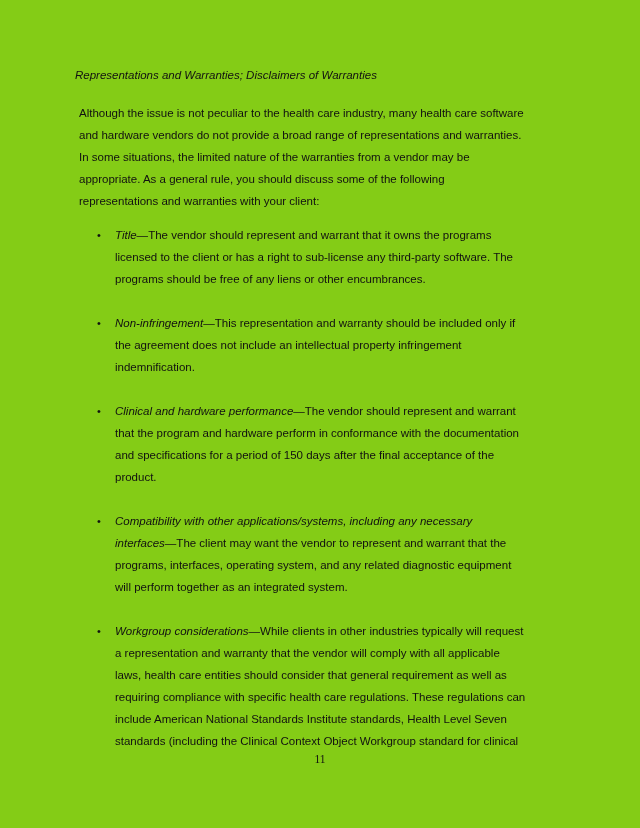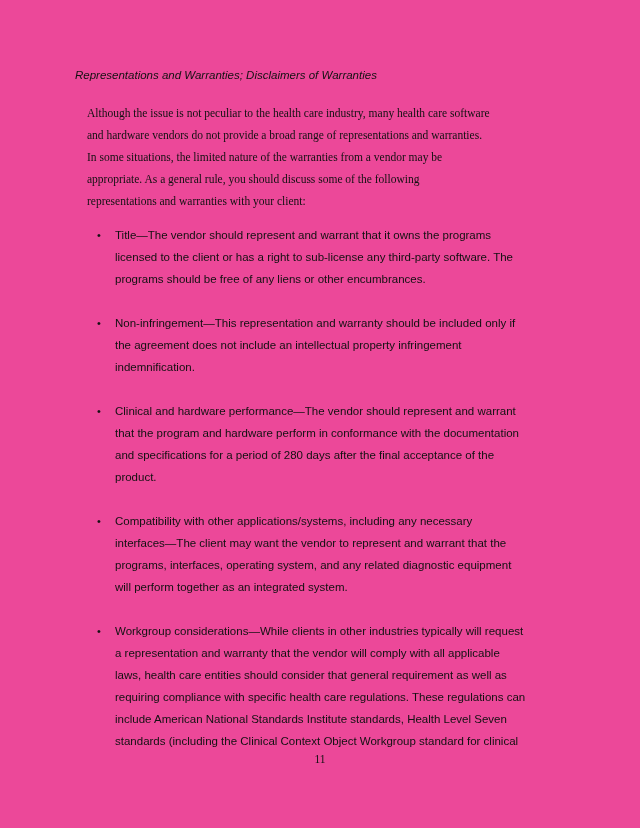--- a/index.html
+++ b/index.html
@@ -4,60 +4,60 @@
 <style>
   html, body {
     margin: 0;
     padding: 0;
     background: #ffffff;
   }
   .page {
     position: relative;
     width: 640px;
     height: 828px;
-    background: #ec4899;
+    background: #84cc16;
     color: #111111;
     font-family: "Liberation Sans", sans-serif;
     font-size: 11.5px;
     line-height: 22px;
     box-sizing: border-box;
     padding: 64px 72px 0 75px;
     overflow: hidden;
   }
   .heading {
     font-style: italic;
     white-space: pre-line;
     margin: 0 0 16px 0;
     font-weight: normal;
     font-size: 11.5px;
   }
   .intro {
     white-space: pre-line;
-    margin: 0 0 12px 12px;
-    font-family: Liberation Serif, serif;
+    margin: 0 0 12px 4px;
   }
   .bullet-list {
     margin: 0;
     padding: 0;
   }
   .bullet {
     display: flex;
     padding-left: 22px;
     margin: 0 0 22px 0;
   }
   .bullet .marker {
     flex: none;
     width: 18px;
     font-size: 11px;
   }
   .bullet .text {
     flex: 1;
     white-space: pre-line;
   }
   .lead {
+    font-style: italic;
   }
   .footer {
     position: absolute;
     bottom: 62px;
     left: 0;
     width: 100%;
     text-align: center;
     font-family: "Liberation Serif", serif;
     font-size: 11.5px;
     line-height: 14px;
@@ -89,21 +89,21 @@
       <span class="marker">•</span>
       <span class="text"><span class="lead">Non-infringement—</span><span>This representation and warranty should be included only if
 the agreement does not include an intellectual property infringement
 indemnification.</span></span>
     </div>
 
     <div class="bullet">
       <span class="marker">•</span>
       <span class="text"><span class="lead">Clinical and hardware performance—</span><span>The vendor should represent and warrant
 that the program and hardware perform in conformance with the documentation
-and specifications for a period of 280 days after the final acceptance of the
+and specifications for a period of 150 days after the final acceptance of the
 product.</span></span>
     </div>
 
     <div class="bullet">
       <span class="marker">•</span>
       <span class="text"><span class="lead">Compatibility with other applications/systems, including any necessary
 interfaces—</span><span>The client may want the vendor to represent and warrant that the
 programs, interfaces, operating system, and any related diagnostic equipment
 will perform together as an integrated system.</span></span>
     </div>

